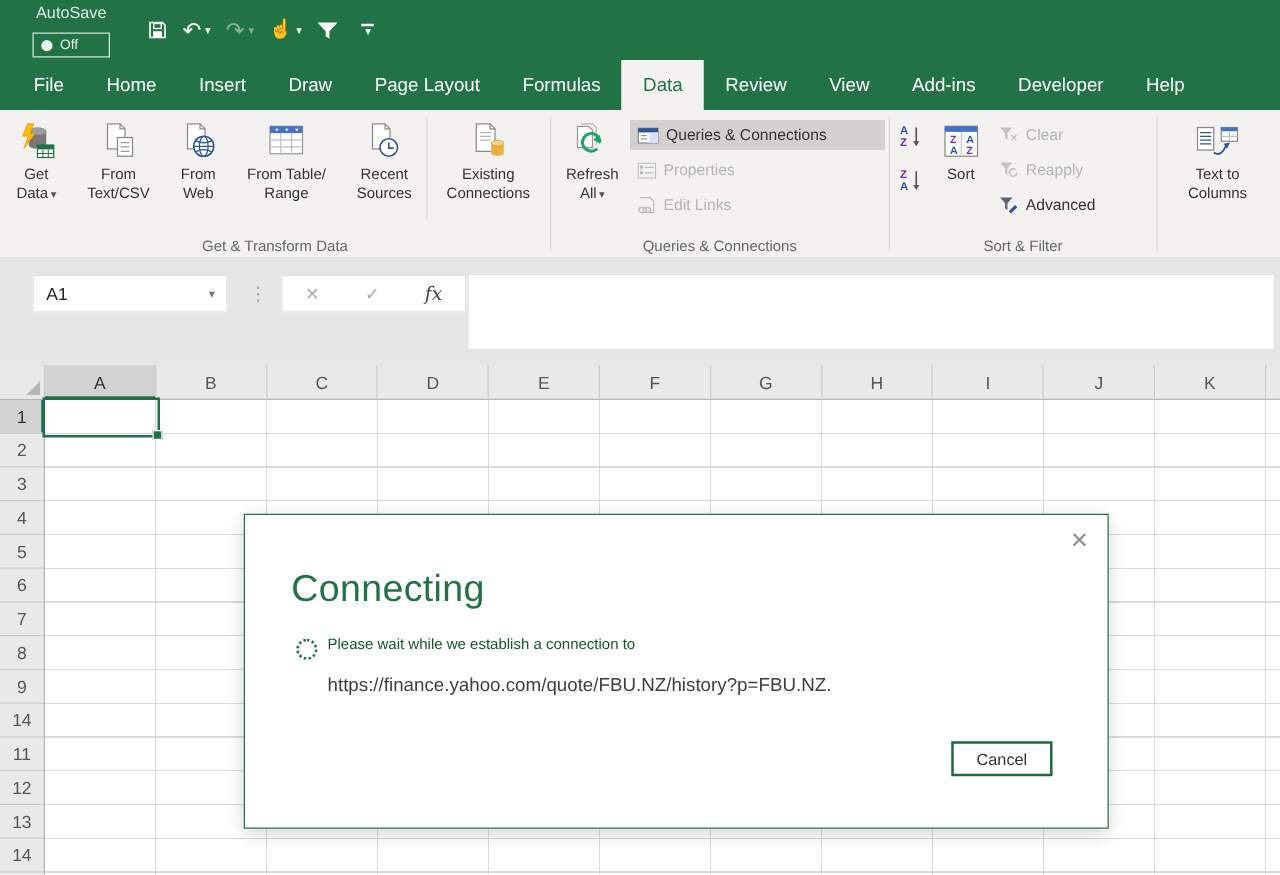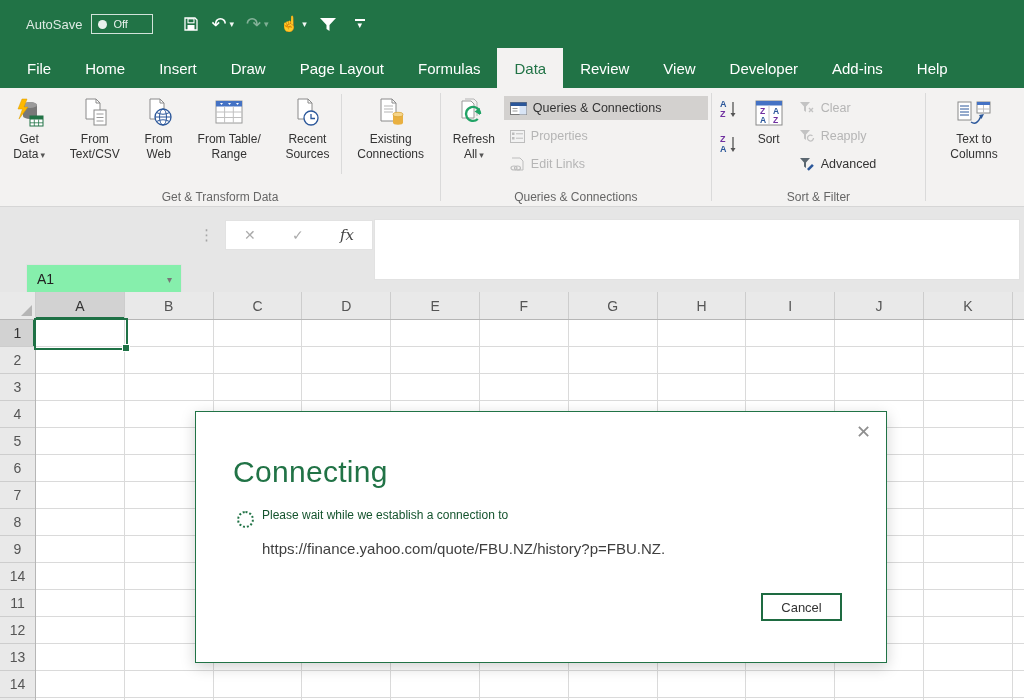--- a/index.html
+++ b/index.html
@@ -1,21 +1,21 @@
 <!DOCTYPE html>
 <html><head>
 <meta charset="utf-8">
 <style>
   html,body{margin:0;padding:0;}
   body{width:1024px;height:700px;overflow:hidden;font-family:"Liberation Sans",sans-serif;background:#fff;}
   #app{position:relative;width:1024px;height:700px;overflow:hidden;background:#fff;}
 
   
   .titlebar{height:48px;background:#217346;display:flex;align-items:center;color:#fff;}
-  .autosave{margin-left:26px;display:flex;align-items:center;gap:9px;color:rgba(255,255,255,.85);font-size:13px;}
+  .autosave{margin-left:26px;display:flex;align-items:center;gap:9px;color:rgba(255,255,255,.85);font-size:13px;flex-direction:column;}
   .toggle{width:48px;height:18px;border:1px solid rgba(255,255,255,.8);border-radius:0;display:flex;align-items:center;gap:6px;padding:0 6px;}
   .toggle-dot{width:9px;height:9px;background:rgba(255,255,255,.9);border-radius:50%;}
   .toggle-label{font-size:11px;color:rgba(255,255,255,.9);}
   .qat{display:flex;align-items:center;margin-left:26px;gap:4px;}
   .qat-btn{display:flex;align-items:center;padding:3px 4px;color:#fff;}
   .dd{font-size:9px;margin-left:3px;color:rgba(255,255,255,.95);}
   .dimmed{opacity:.45;}
   .glyph-undo{font-size:18px;line-height:16px;}
   .touch-glyph{font-size:15px;line-height:16px;}
   .qat-more{display:flex;flex-direction:column;align-items:center;margin-left:10px;color:#fff;}
@@ -37,21 +37,21 @@
   .bigbtn .ic{height:38px;display:flex;align-items:center;justify-content:center;}
   .ddk{font-size:9px;color:#555;margin-left:2px;}
   .smallcol{display:flex;flex-direction:column;gap:4px;padding-top:5px;}
   .smallbtn{display:flex;align-items:center;gap:6px;font-size:12.5px;color:#333;padding:2px 6px;height:20px;white-space:nowrap;}
   .smallbtn.hl{background:#d3d1cf;}
   .smallbtn.disabled{color:#b5b5b5;}
   .azbtn{display:flex;align-items:center;justify-content:center;height:26px;width:28px;}
 
   
   .formula-band{height:85px;background:#e6e6e6;position:relative;}
-  .namebox{position:absolute;left:26px;top:13px;width:156px;height:30px;background:#86efac;border:1px solid #e2e2e2;display:flex;align-items:center;font-size:14px;color:#222;padding-left:10px;box-sizing:border-box;margin-top:44px;}
+  .namebox{position:absolute;left:26px;top:13px;width:156px;height:30px;background:#ffffff;border:1px solid #e2e2e2;display:flex;align-items:center;font-size:14px;color:#222;padding-left:10px;box-sizing:border-box;}
   .namebox .dd2{margin-left:auto;padding-right:9px;color:#777;font-size:10px;}
   .dots{position:absolute;left:199px;top:13px;height:30px;display:flex;align-items:center;color:#a5a5a5;font-size:15px;letter-spacing:0;}
   .fbtns{position:absolute;left:225px;top:13px;width:148px;height:30px;background:#fff;border:1px solid #e2e2e2;display:flex;align-items:center;justify-content:space-around;box-sizing:border-box;}
   .fx-cancel,.fx-check{color:#ababab;font-size:14px;}
   .fx-label{font-family:"DejaVu Serif",serif;font-style:italic;font-size:15px;color:#444;}
   .finput{position:absolute;left:374px;top:12px;right:4px;height:61px;background:#fff;border:1px solid #e2e2e2;box-sizing:border-box;}
 
   
   .sheet{position:relative;height:409px;background:#fff;}
   .colheads{display:flex;height:28px;background:#e9e9e9;border-bottom:1px solid #b6b6b6;box-sizing:border-box;}
@@ -127,22 +127,22 @@
   <div class="tabsrow">
     <span class="tab">File</span>
     <span class="tab">Home</span>
     <span class="tab">Insert</span>
     <span class="tab">Draw</span>
     <span class="tab">Page Layout</span>
     <span class="tab">Formulas</span>
     <span class="tab selected">Data</span>
     <span class="tab">Review</span>
     <span class="tab">View</span>
+    <span class="tab">Add-ins</span>
     <span class="tab">Developer</span>
-    <span class="tab">Add-ins</span>
     <span class="tab">Help</span>
   </div>
 
   <div class="ribbon">
 
     <div class="rgroup" style="width:434px;">
       <div class="bigbtn" style="width:50px;">
         <span class="ic">
           <svg width="32" height="32" viewBox="0 0 32 32">
             <ellipse cx="17" cy="8" rx="7" ry="3" fill="#8a8a8a"></ellipse>

